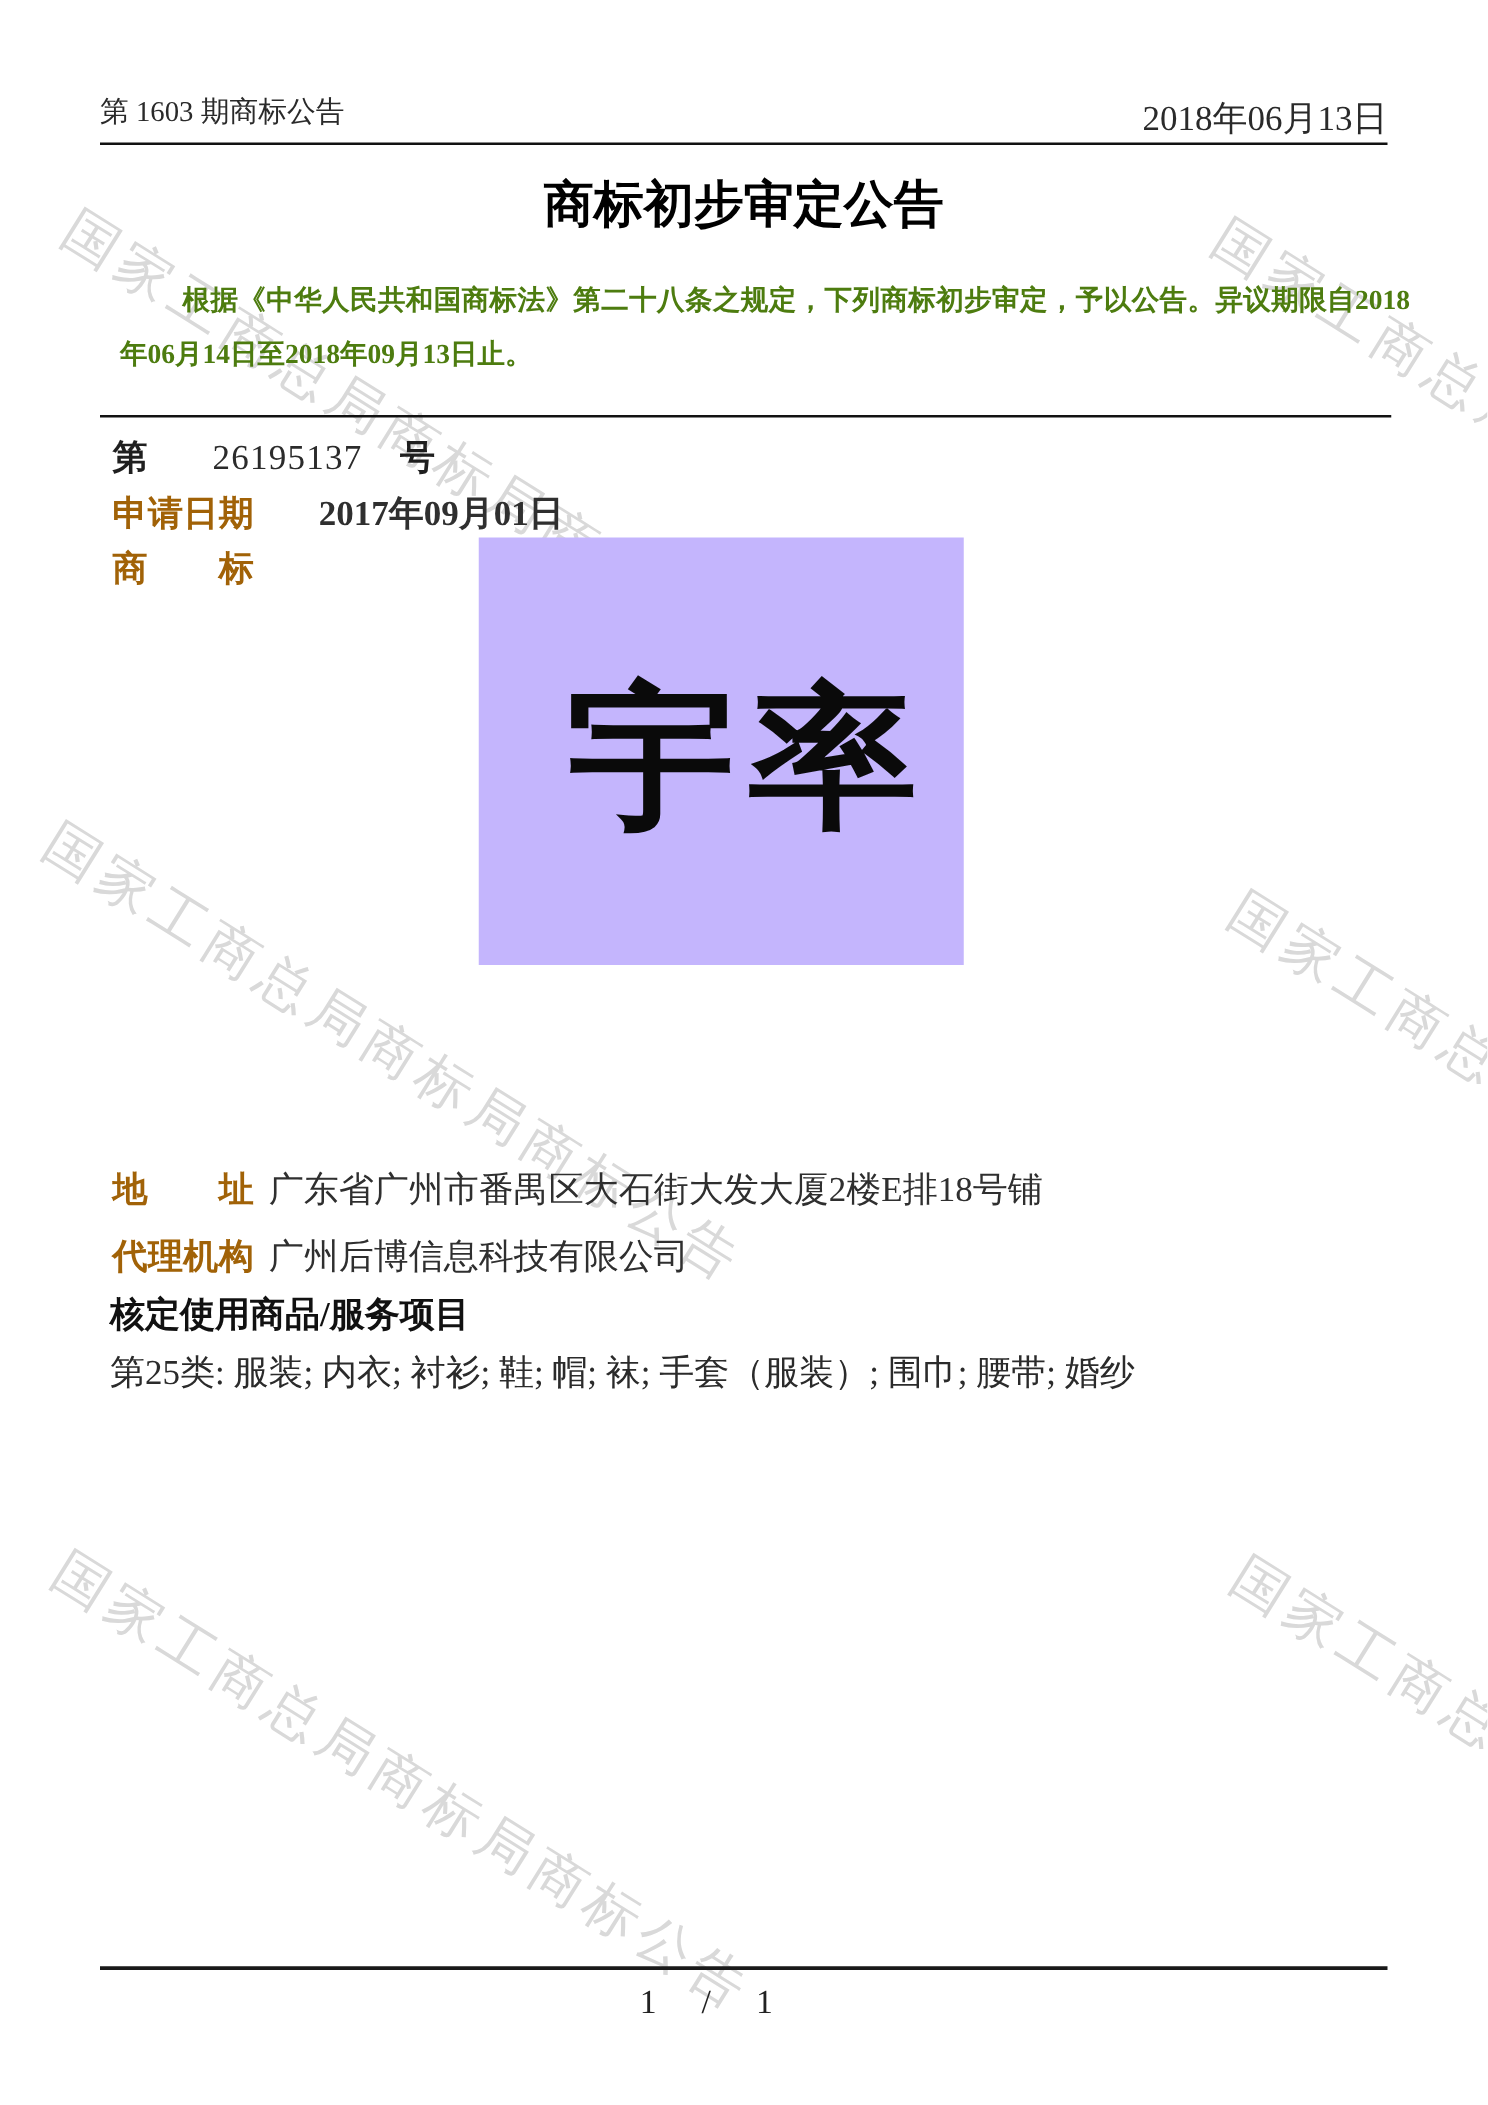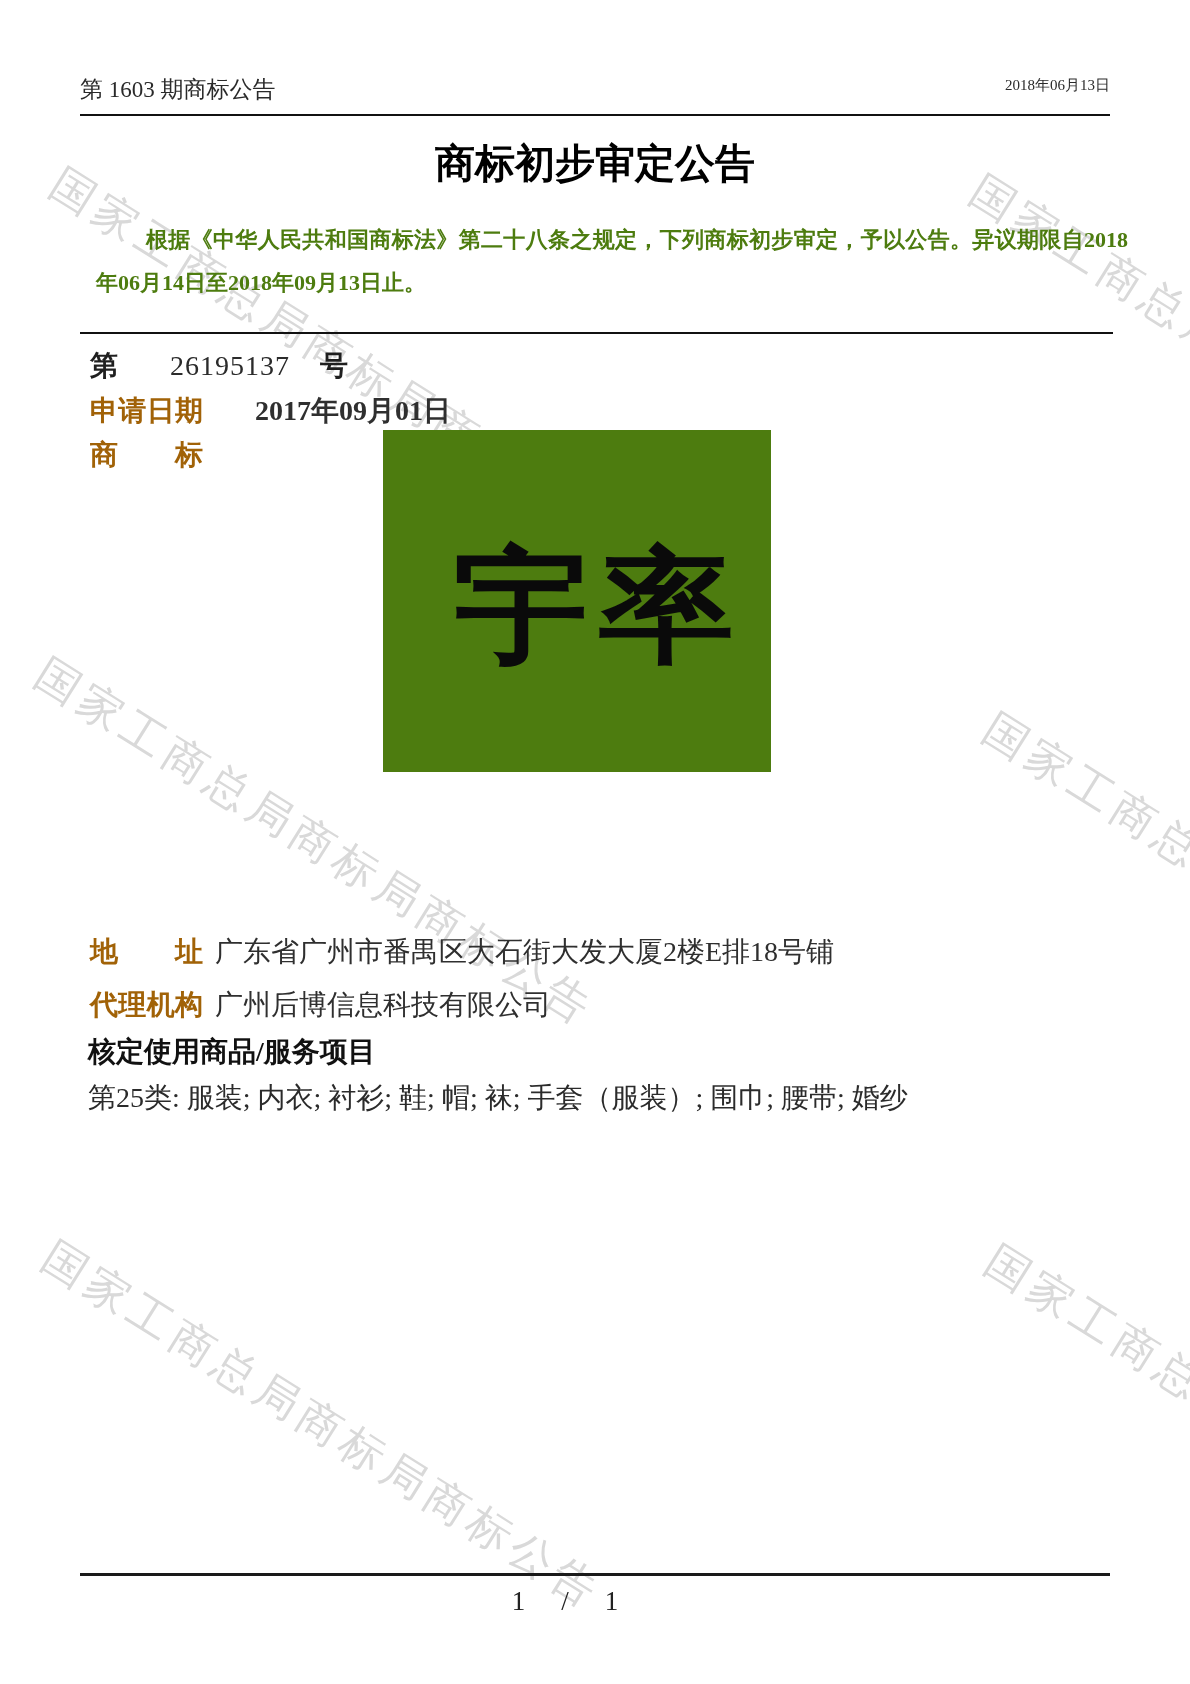--- a/index.html
+++ b/index.html
@@ -31,21 +31,21 @@
 
   .content { position:absolute; inset:0; z-index:1; }
 
   
   .hdr-issue {
     position:absolute; left:80px; top:74px;
     font-size:23px; color:#2a2a2a;
   }
   .hdr-date {
     position:absolute; right:80px; top:76px;
-    font-size:15px; color:#2a2a2a;
+    font-size:28px; color:#2a2a2a;
   }
   .rule-top {
     position:absolute; left:80px; top:114px;
     width:1030px; height:2px; background:#111;
   }
 
   
   .doc-title {
     position:absolute; left:80px; top:136px; width:1030px;
     text-align:center;
@@ -87,21 +87,21 @@
   .row-agency .field-value { margin-left:5px; }
   .row-applicant .field-value { letter-spacing:1px; }
 
   .goods-heading { top:1033px; font-weight:bold; color:#111; left:88px; }
   .goods-line    { top:1079px; left:88px; color:#2b2b2b; }
 
   
   .tm-image {
     position:absolute; left:383px; top:430px;
     width:388px; height:342px;
-    background:#4d7c0f;
+    background:#c4b5fd;
     display:flex; align-items:center; justify-content:center;
   }
   .tm-glyphs {
     font-size:135px; font-weight:bold; color:#0a0a0a;
     letter-spacing:10px; line-height:1;
     transform:translateX(22px) translateY(6px) scaleY(0.92);
     white-space:nowrap;
   }
 
   

